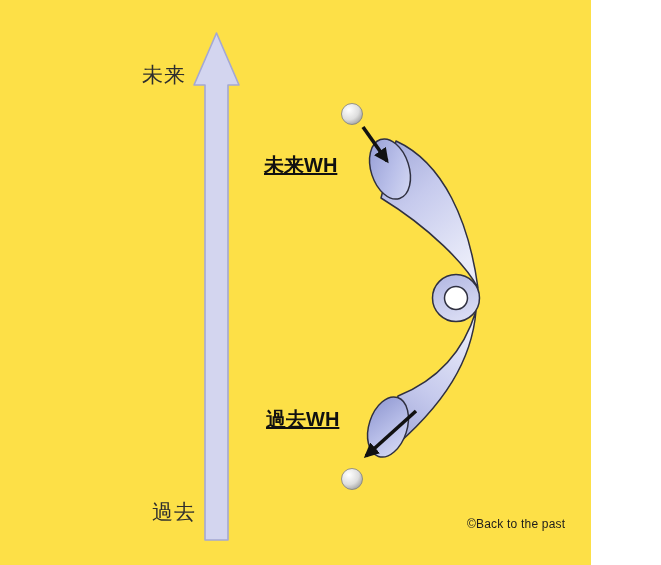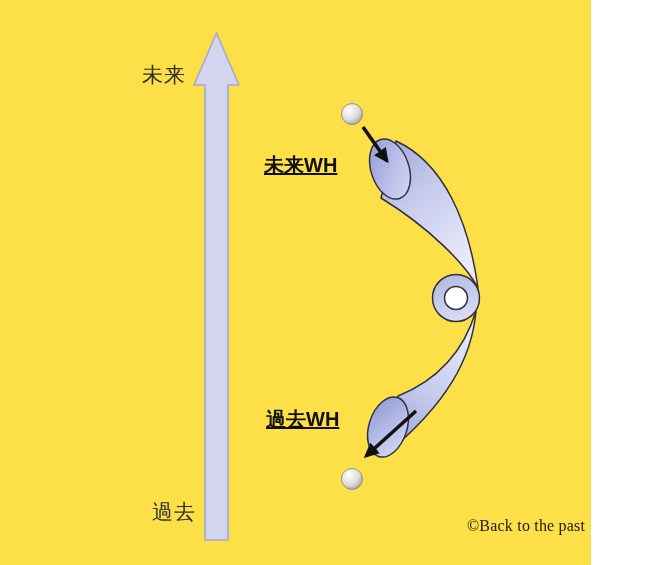--- a/index.html
+++ b/index.html
@@ -17,21 +17,21 @@
   #diagram-svg { position: absolute; left: 0; top: 0; }
   .lbl {
     position: absolute;
     white-space: nowrap;
     color: #2e2e2e;
     line-height: 1;
   }
   .lbl-regular { font-size: 21px; font-weight: 400; letter-spacing: 1px; }
   .lbl-bold    { font-size: 20px; font-weight: 700; color: #111111; text-decoration: underline; }
   .lbl-title   { font-size: 24px; font-weight: 700; color: #000000; letter-spacing: 0.5px; }
-  .lbl-copy    { font-size: 16px; font-weight: 400; color: #1c1c1c; letter-spacing: 0.2px; font-family: Liberation Serif, serif; }
+  .lbl-copy    { font-size: 12px; font-weight: 400; color: #1c1c1c; letter-spacing: 0.2px; }
 
   #future-label   { left: 142px; top: 64px;  }
   #past-label     { left: 152px; top: 501px; }
   #future-wh-label{ left: 264px; top: 155px; }
   #past-wh-label  { left: 266px; top: 409px; }
   #tdp-label      { left: 489px; top: 278px; }
   #copyright-label{ left: 467px; top: 518px; }
 </style>
 </head>
 <body>

